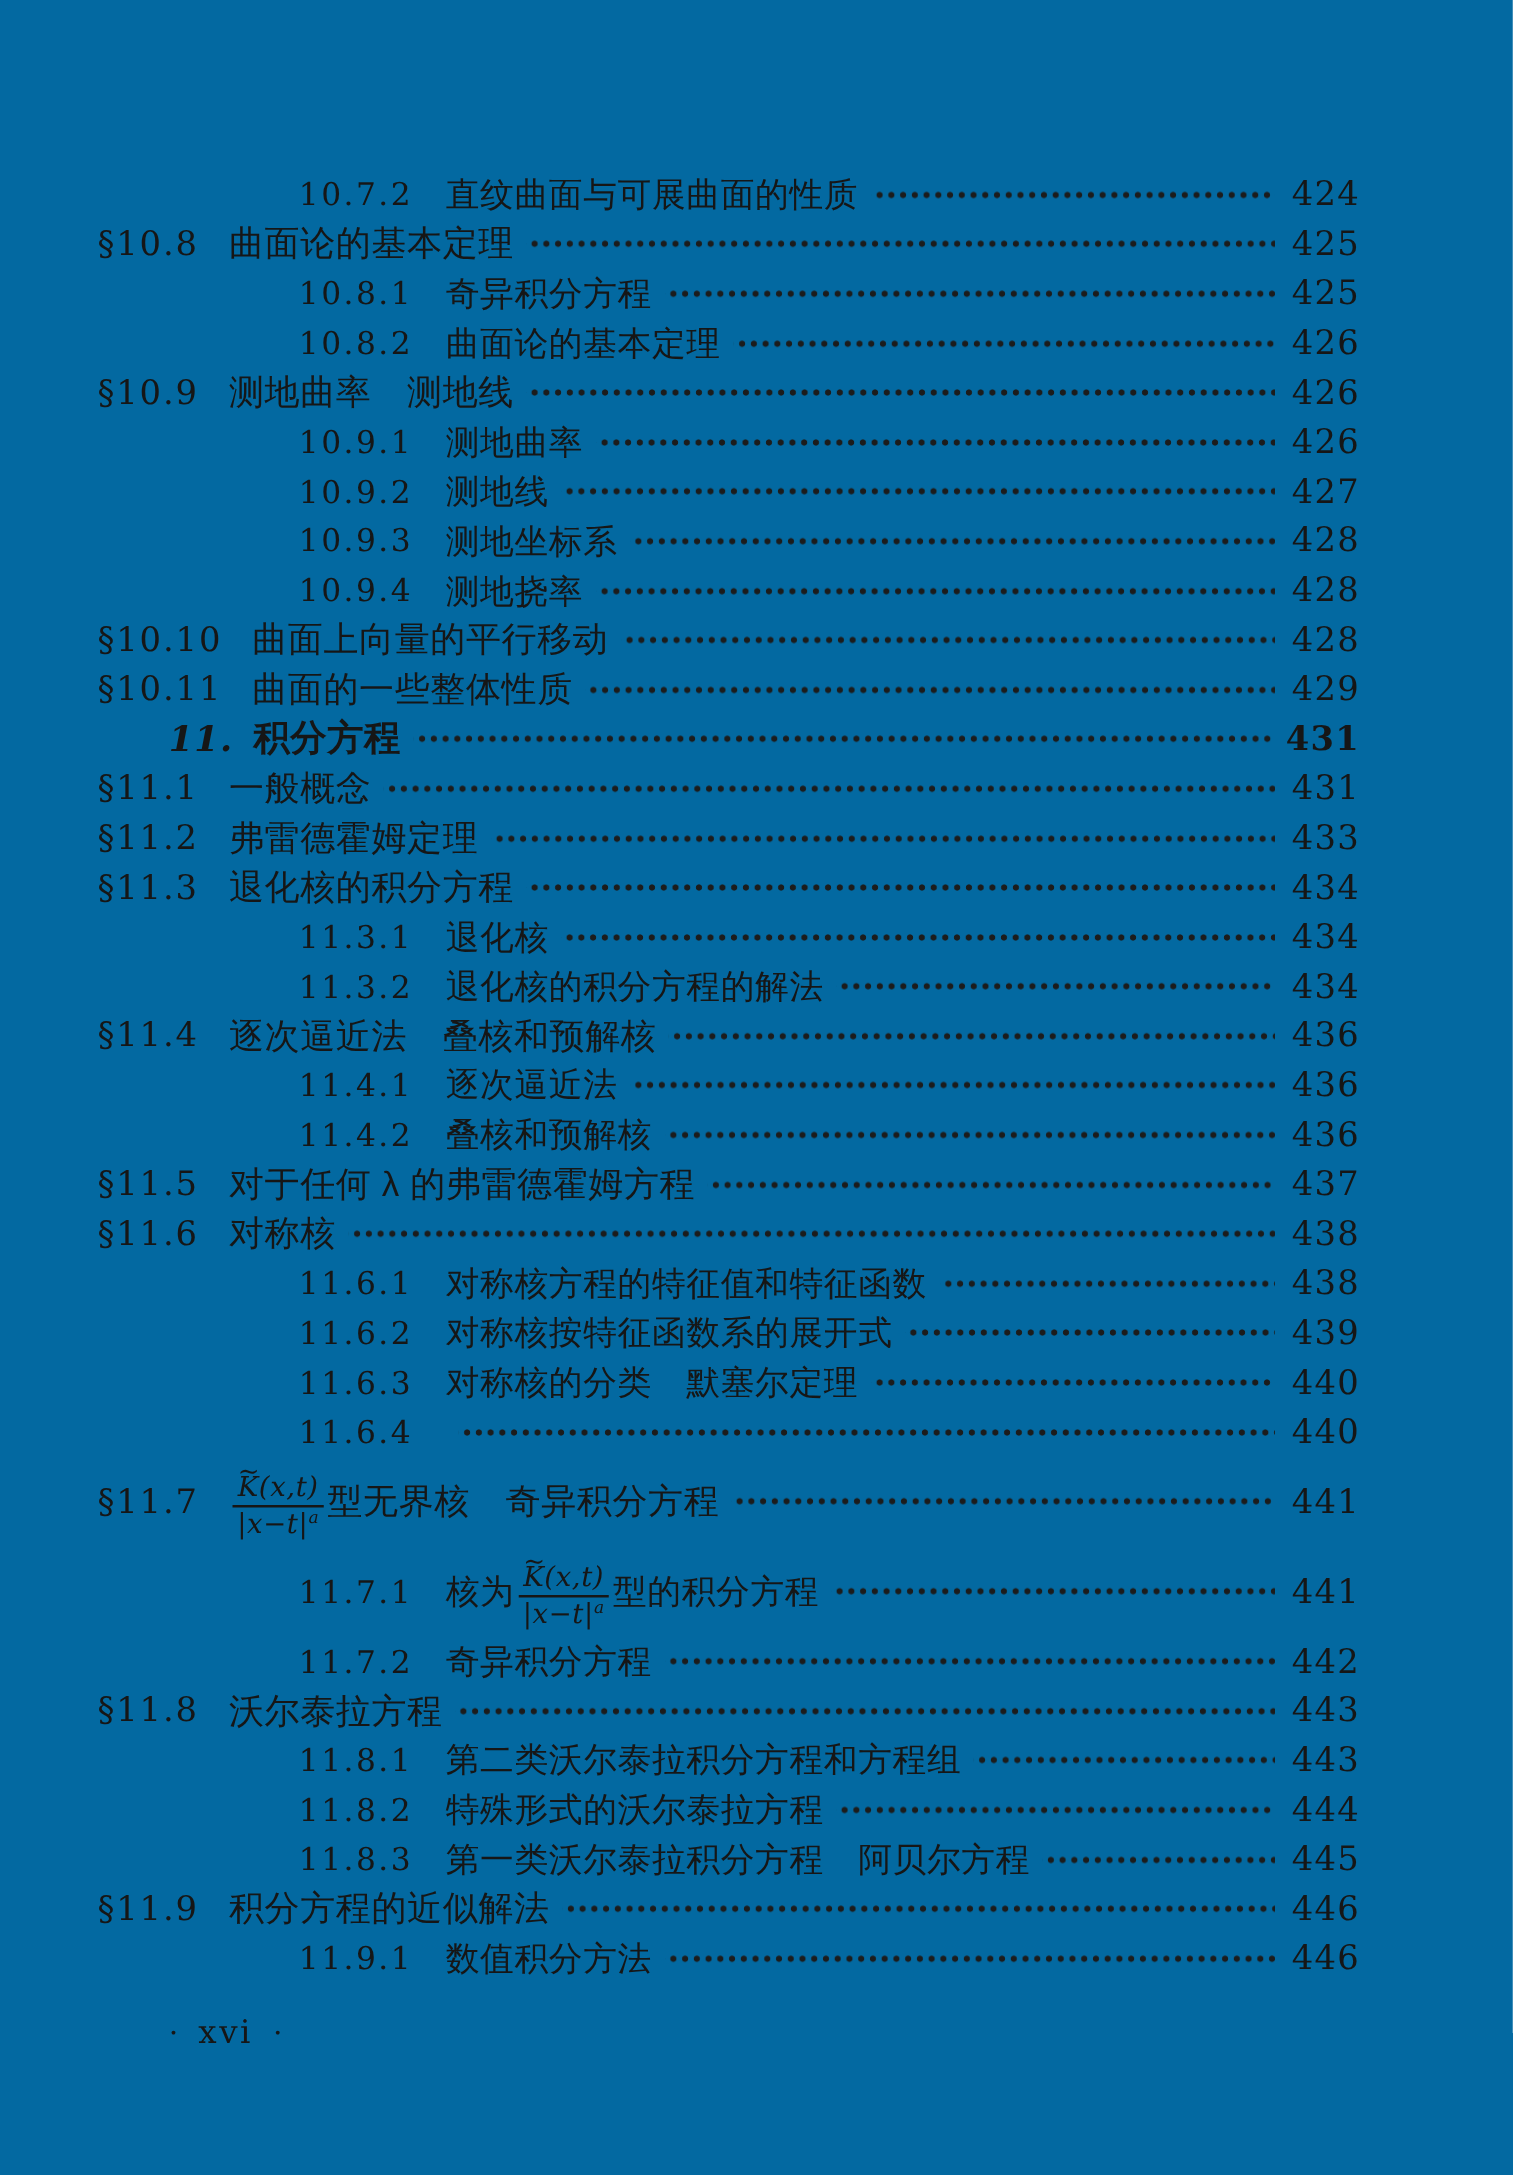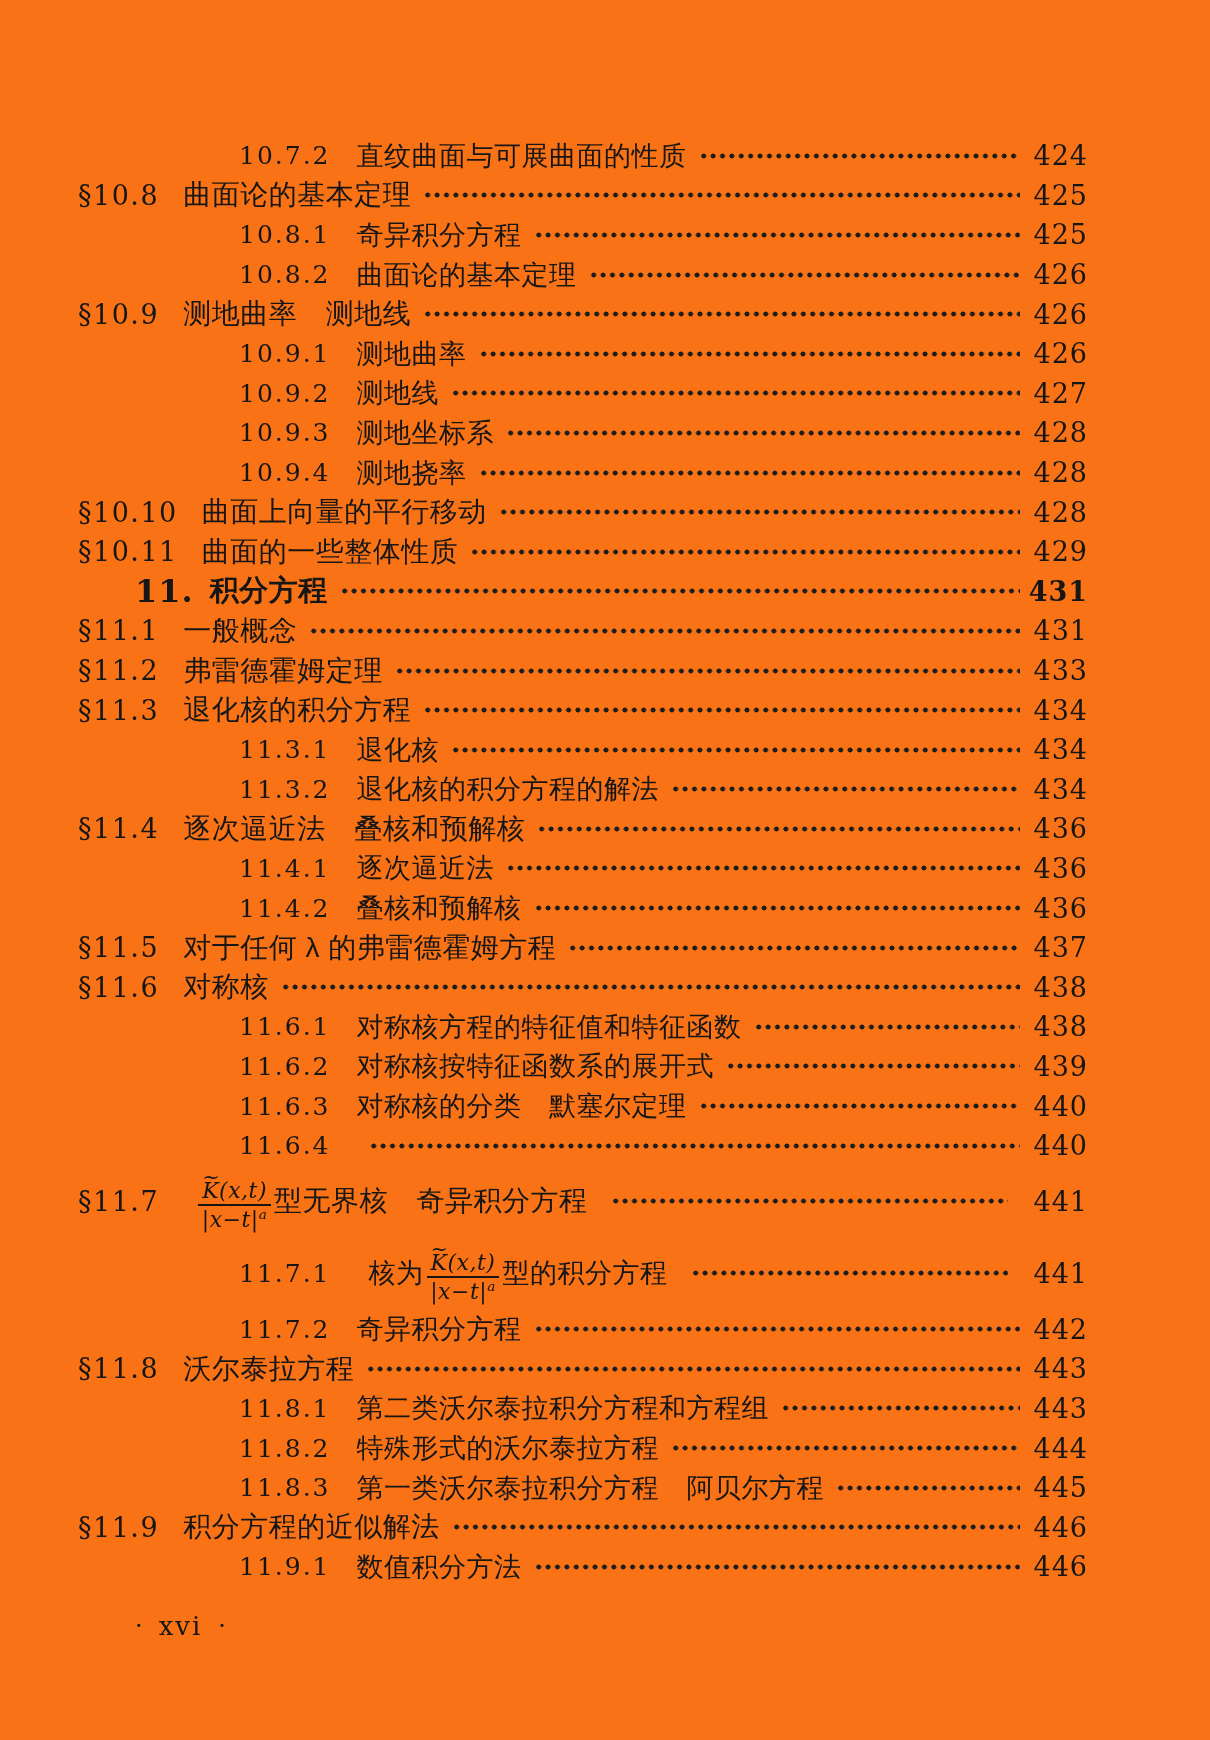--- a/index.html
+++ b/index.html
@@ -4,39 +4,39 @@
 <style>
   html,body{margin:0;padding:0;}
   body{
     width:1210px;height:1740px;
     background:#ffffff;
     font-family:"Liberation Sans","DejaVu Sans",sans-serif;
     color:#161616;
   }
   .page{
     position:relative;width:1210px;height:1740px;overflow:hidden;
-    background:#f97316;
+    background:#0369a1;
   }
   .toc{padding-top:136px;}
   .row{
     display:flex;align-items:center;
     height:39.6px;
     padding-right:122px;
     white-space:nowrap;
   }
-  .row.tall{height:72px;gap:12px;}
+  .row.tall{height:72px;}
   .row.chapter{padding-left:135px;font-weight:700;}
   .row.sec{padding-left:78px;}
   .row.sub{padding-left:239px;}
 
   .num{
     flex:0 0 auto;
     font-family:"DejaVu Serif","Liberation Serif",serif;
   }
-  .chapter .num{font-size:32px;margin-right:16px;letter-spacing:1px;font-weight:700;}
+  .chapter .num{font-size:28px;margin-right:16px;letter-spacing:1px;font-weight:700;font-style:italic;}
   .sec .num{font-size:27px;margin-right:24px;letter-spacing:1.5px;}
   .sub .num{font-size:25px;margin-right:26px;letter-spacing:2px;}
 
   .title{
     flex:0 0 auto;
     font-size:28px;
     letter-spacing:0.5px;
     display:inline-flex;align-items:center;
   }
   .chapter .title{font-size:29px;}

